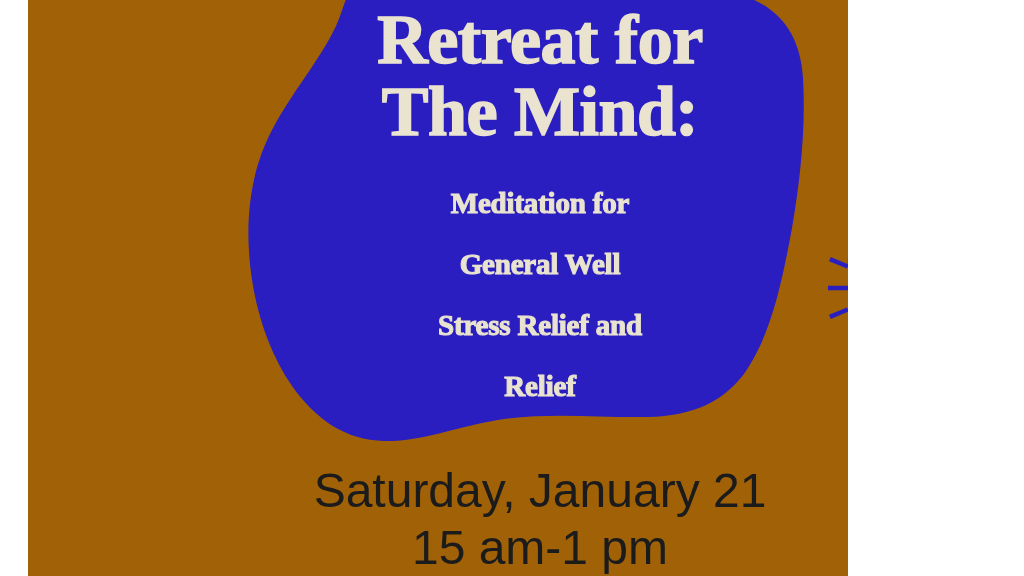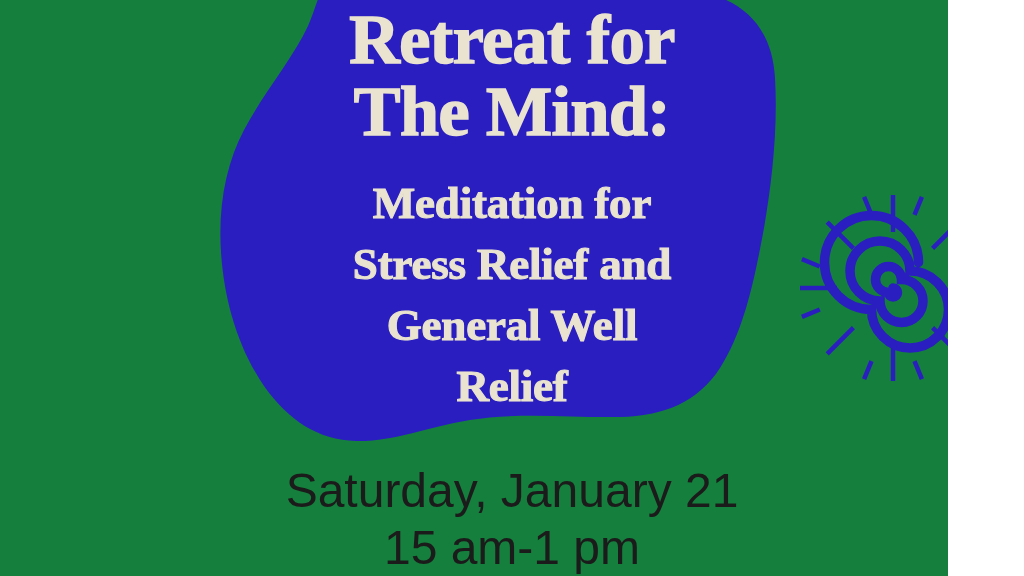--- a/index.html
+++ b/index.html
@@ -2,25 +2,26 @@
 <html><head>
 <meta charset="utf-8">
 <style>
   html, body {
     margin: 0;
     padding: 0;
     background: #ffffff;
   }
   #poster {
     position: relative;
-    width: 948px;
+    width: 820px;
     height: 576px;
     overflow: hidden;
-    background: #15803d;
+    background: #a16207;
     font-family: "Liberation Sans", sans-serif;
+    margin-left: 28px;
   }
 
   
   #blob-layer {
     position: absolute;
     left: 0; top: 0;
     width: 1024px; height: 576px;
   }
 
   
@@ -39,21 +40,21 @@
     font-size: 70px;
     line-height: 72px;
     letter-spacing: -0.5px;
     -webkit-text-stroke: 1.6px #e9e3cf;
   }
   #title-line-1 { margin-top: 4px; }
   .subtitle-line {
     font-family: "Liberation Serif", serif;
     font-weight: bold;
     color: #e9e3cf;
-    font-size: 45px;
+    font-size: 29px;
     line-height: 61px;
     letter-spacing: -0.2px;
     -webkit-text-stroke: 1.1px #e9e3cf;
   }
   #subtitle-line-1 { margin-top: 25px; }
 
   
   #sun-icon {
     position: absolute;
     left: 793px;
@@ -101,22 +102,22 @@
                C 264 92, 292 60, 308 26
                C 316 8, 320 -14, 330 -20 Z"></path>
     </svg>
   </div>
 
   <div id="headline-block">
     <div class="title-line" id="title-line-1">Retreat for</div>
     <div class="title-line" id="title-line-2">The Mind:</div>
 
     <div class="subtitle-line" id="subtitle-line-1">Meditation for</div>
+    <div class="subtitle-line" id="subtitle-line-3">General Well</div>
     <div class="subtitle-line" id="subtitle-line-2">Stress Relief and</div>
-    <div class="subtitle-line" id="subtitle-line-3">General Well</div>
     <div class="subtitle-line" id="subtitle-line-4">Relief</div>
   </div>
 
   <div id="sun-icon">
     <svg width="200" height="200" viewBox="0 0 200 200" xmlns="http://www.w3.org/2000/svg">
       <g stroke="#2a1ec0" stroke-width="4.5" stroke-linecap="butt">
         <line x1="100" y1="44" x2="100" y2="7"></line>
         <line x1="100" y1="156" x2="100" y2="193"></line>
         <line x1="44" y1="100" x2="7" y2="100"></line>
         <line x1="156" y1="100" x2="193" y2="100"></line>

